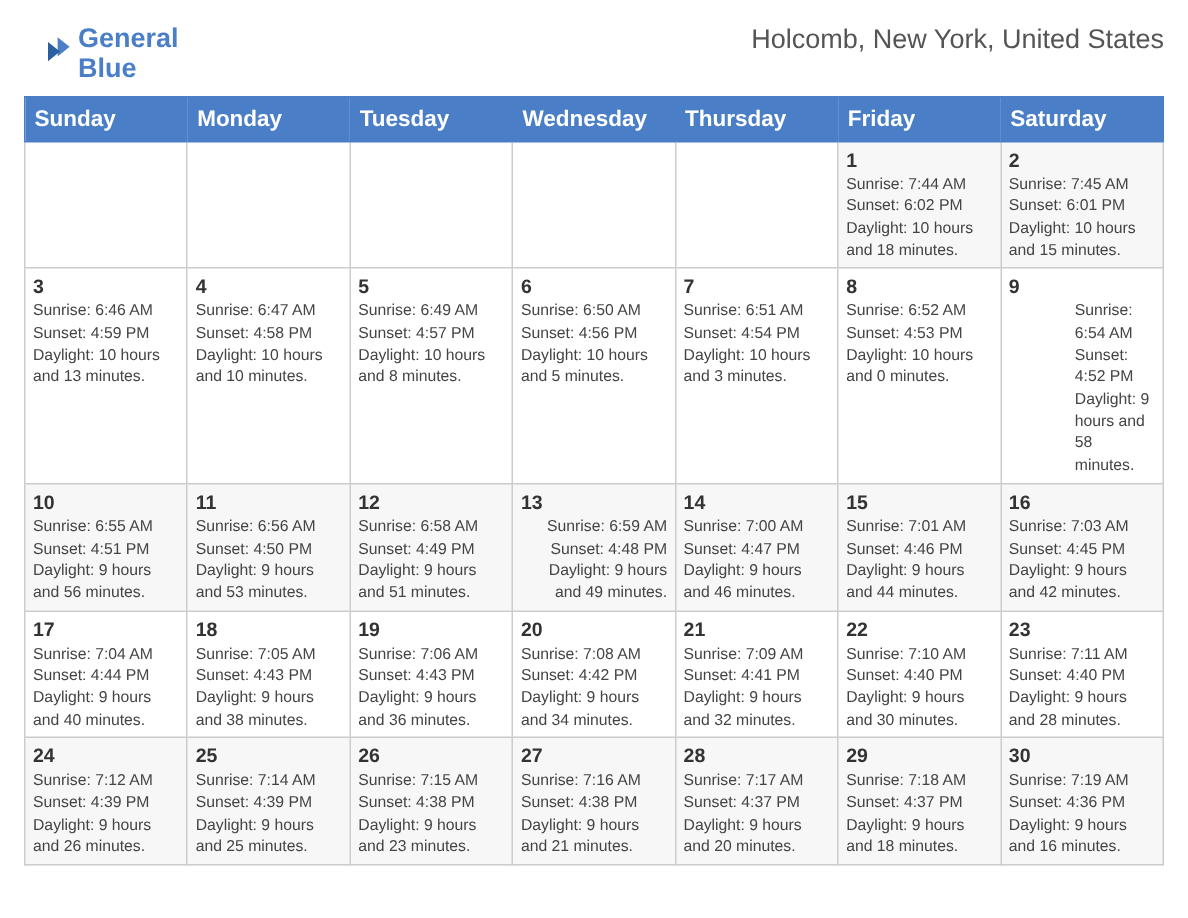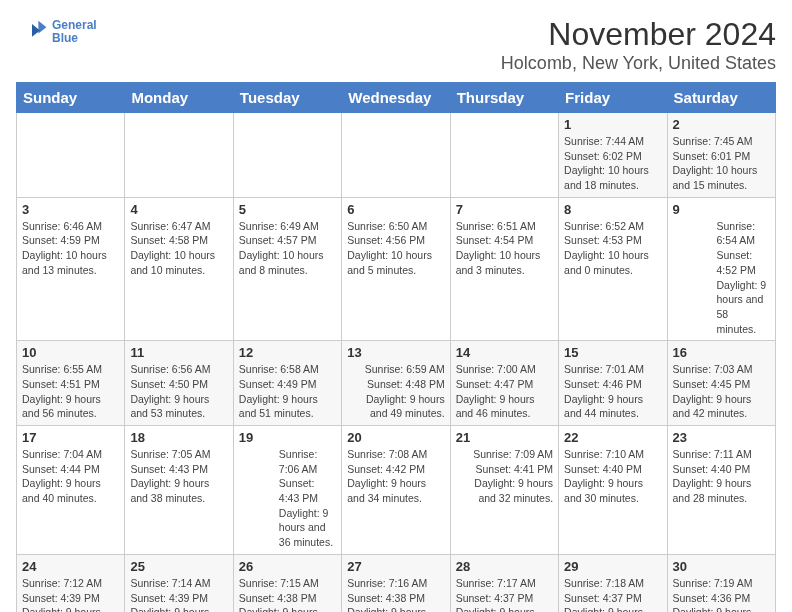--- a/index.html
+++ b/index.html
@@ -15,21 +15,21 @@
       justify-content: space-between;
       align-items: flex-start;
       margin-bottom: 8px;
     }
     .logo {
       display: flex;
       align-items: center;
       gap: 4px;
     }
     .logo-text {
-      font-size: 12px;
+      font-size: 18px;
       font-weight: bold;
       color: #333;
       line-height: 1.1;
     }
     .logo-blue { color: #4a7ec7; }
     .logo-icon {
       width: 32px;
       height: 32px;
     }
     .title-block {
@@ -96,21 +96,20 @@
     <svg class="logo-icon" viewBox="0 0 40 40">
       <polygon points="28,6 38,14 28,22" fill="#4a7ec7"></polygon>
       <polygon points="20,10 30,18 20,26" fill="#2a5ea0"></polygon>
     </svg>
     <div class="logo-text">
       <div><span class="logo-blue">General</span></div>
       <div><span class="logo-blue">Blue</span></div>
     </div>
   </div>
   <div class="title-block">
-    <div class="month-title">November 2024</div>
     <div class="subtitle">Holcomb, New York, United States</div>
   </div>
 </div>
 
 <table>
   <thead>
     <tr>
     <th>Sunday</th>
         <th>Monday</th>
         <th>Tuesday</th>
@@ -236,33 +235,33 @@
 Daylight: 9 hours and 40 minutes.</div>
         </td>
         <td>
           <span class="day-num">18</span>
           <div class="day-info" style="white-space: pre-line;">Sunrise: 7:05 AM
 Sunset: 4:43 PM
 Daylight: 9 hours and 38 minutes.</div>
         </td>
         <td>
           <span class="day-num">19</span>
-          <div class="day-info" style="white-space: pre-line; margin-left: 40px;">Sunrise: 7:06 AM
+          <div class="day-info" style="white-space: pre-line;">Sunrise: 7:06 AM
 Sunset: 4:43 PM
 Daylight: 9 hours and 36 minutes.</div>
         </td>
         <td>
           <span class="day-num">20</span>
           <div class="day-info" style="white-space: pre-line;">Sunrise: 7:08 AM
 Sunset: 4:42 PM
 Daylight: 9 hours and 34 minutes.</div>
         </td>
         <td>
           <span class="day-num">21</span>
-          <div class="day-info" style="white-space: pre-line; text-align: right;">Sunrise: 7:09 AM
+          <div class="day-info" style="white-space: pre-line;">Sunrise: 7:09 AM
 Sunset: 4:41 PM
 Daylight: 9 hours and 32 minutes.</div>
         </td>
         <td>
           <span class="day-num">22</span>
           <div class="day-info" style="white-space: pre-line;">Sunrise: 7:10 AM
 Sunset: 4:40 PM
 Daylight: 9 hours and 30 minutes.</div>
         </td>
         <td>

